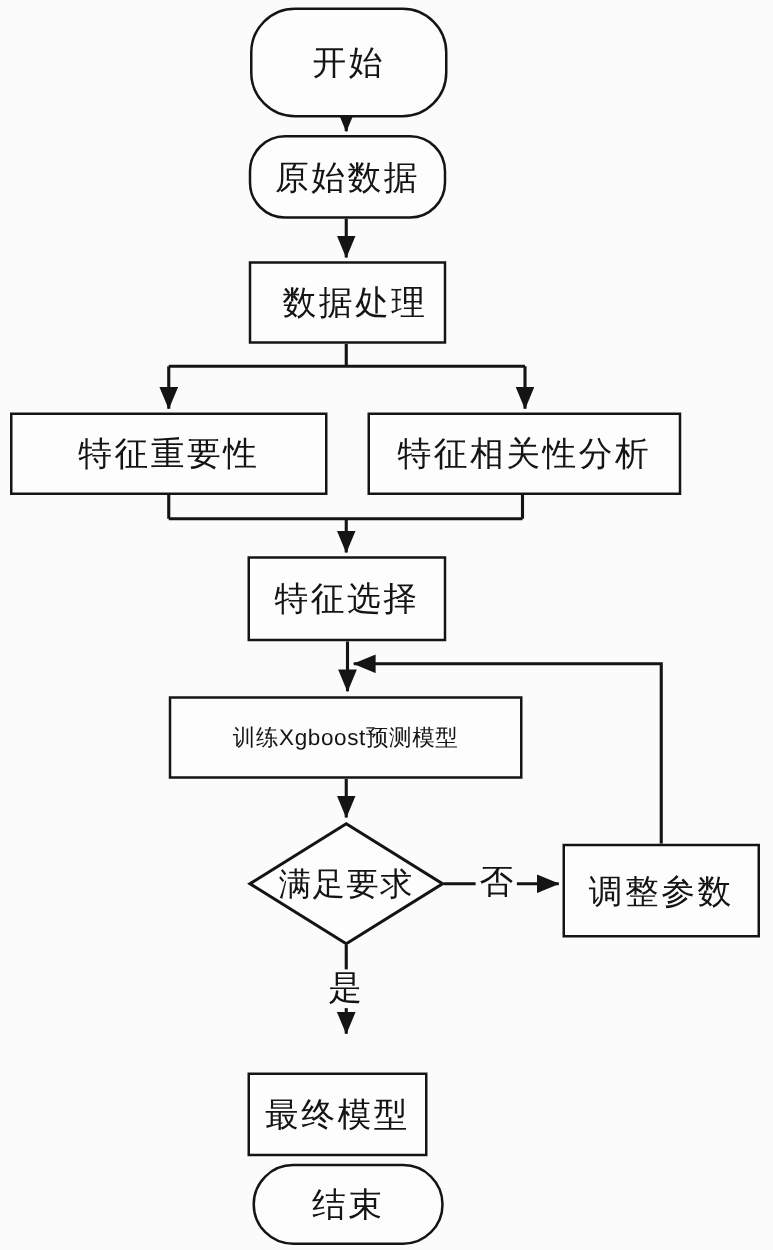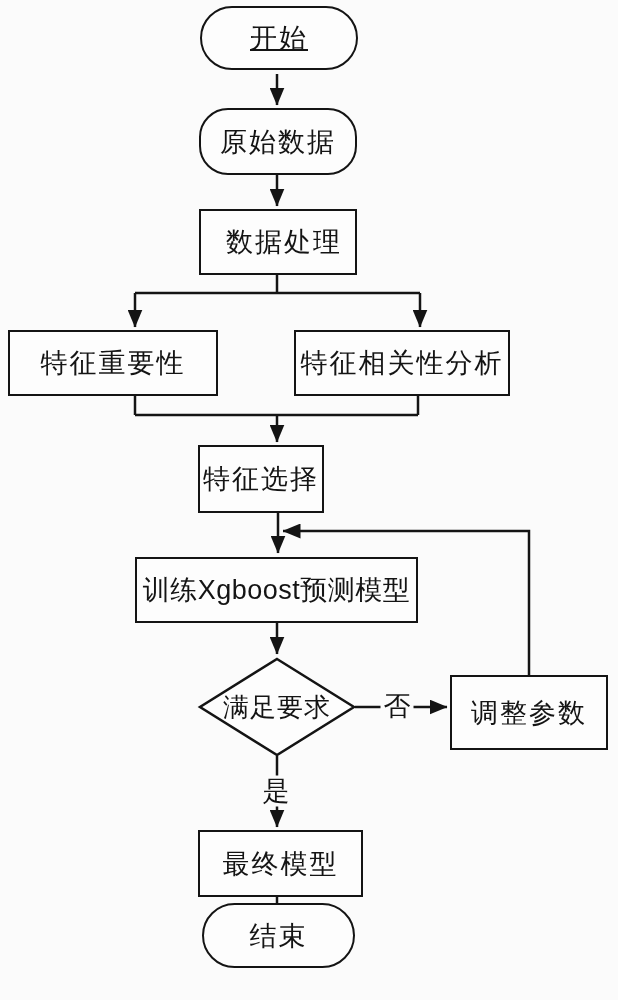--- a/index.html
+++ b/index.html
@@ -24,21 +24,21 @@
     align-items: center;
     justify-content: center;
     background: #fdfdfd;
     border: 2.5px solid #141414;
     font-size: 27px;
     letter-spacing: 2px;
     text-align: center;
     white-space: nowrap;
   }
   .terminator { border-radius: 36px; }
-  .node.wide { font-size: 27px; letter-spacing: 0.5px; }
+  .node.wide { font-size: 18px; letter-spacing: 0.5px; }
   .diamond-label {
     position: absolute;
     display: flex;
     align-items: center;
     justify-content: center;
     background: transparent;
     border: none;
     font-size: 26px;
     letter-spacing: 1px;
     white-space: nowrap;
@@ -82,61 +82,61 @@
     <path d="M529 675 V531 H283" marker-end="url(#arw)"></path>
 
     <path d="M277 623 V654" marker-end="url(#arw)"></path>
     <path d="M355 707 H447" marker-end="url(#arw)"></path>
     <path d="M277 756 V827" marker-end="url(#arw)"></path>
     <path d="M277 897 V920" marker-end="url(#arw)"></path>
 
     <polygon points="277,659 354,707 277,755 200,707" fill="#fdfdfd" stroke="#141414" stroke-width="2.5"></polygon>
   </svg>
 
-  <div class="node terminator" style="left:200px; top:6px; width:158px; height:64px;text-decoration:underline;">
+  <div class="node terminator" style="left:200px; top:6px; width:158px; height:88px;">
     <span>开始</span>
   </div>
 
   <div class="node" style="left:199px; top:108px; width:158px; height:67px;border-radius:29px;">
     <span>原始数据</span>
   </div>
 
   <div class="node" style="left:199px; top:209px; width:158px; height:66px;padding-left:12px;">
     <span>数据处理</span>
   </div>
 
-  <div class="node" style="left:8px; top:330px; width:210px; height:66px;">
+  <div class="node" style="left:8px; top:330px; width:254px; height:66px;">
     <span>特征重要性</span>
   </div>
 
-  <div class="node" style="left:294px; top:330px; width:216px; height:66px;">
+  <div class="node" style="left:294px; top:330px; width:251px; height:66px;">
     <span>特征相关性分析</span>
   </div>
 
-  <div class="node" style="left:198px; top:445px; width:126px; height:68px;">
+  <div class="node" style="left:198px; top:445px; width:159px; height:68px;">
     <span>特征选择</span>
   </div>
 
   <div class="node wide" style="left:135px; top:557px; width:283px; height:66px;">
     <span>训练Xgboost预测模型</span>
   </div>
 
   <div class="diamond-label" style="left:198px; top:657px; width:158px; height:100px;text-align:center;">
     <span>满足要求</span>
   </div>
 
   <div class="node" style="left:450px; top:675px; width:158px; height:75px;">
     <span>调整参数</span>
   </div>
 
-  <div class="node" style="left:198px; top:830px; width:165px; height:67px;">
+  <div class="node" style="left:198px; top:858px; width:144px; height:67px;">
     <span>最终模型</span>
   </div>
 
-  <div class="node terminator" style="left:202px; top:903px; width:153px; height:65px;font-family:Liberation Serif, serif;">
+  <div class="node terminator" style="left:202px; top:931px; width:153px; height:65px;font-family:Liberation Serif, serif;">
     <span>结束</span>
   </div>
 
   <span class="edge-label" style="left:397px; top:706px;">否</span>
 
   <span class="edge-label" style="left:276px; top:791px;">是</span>
 
 </div>
 
 </body></html>

